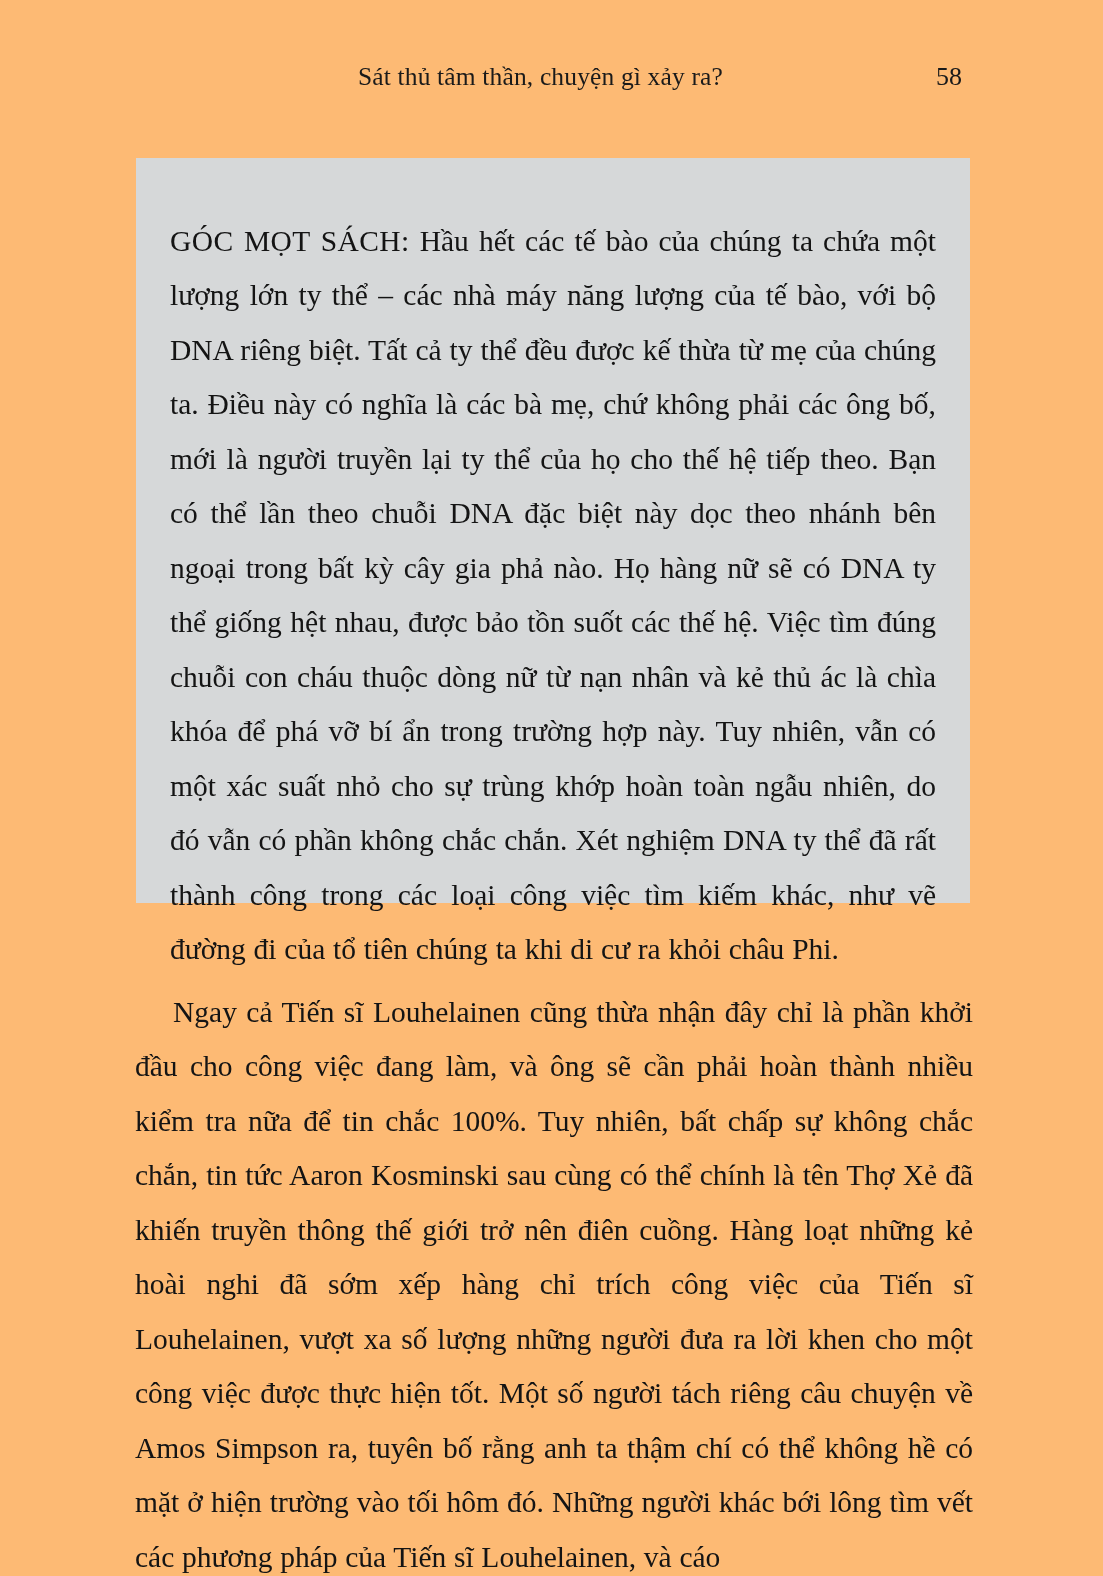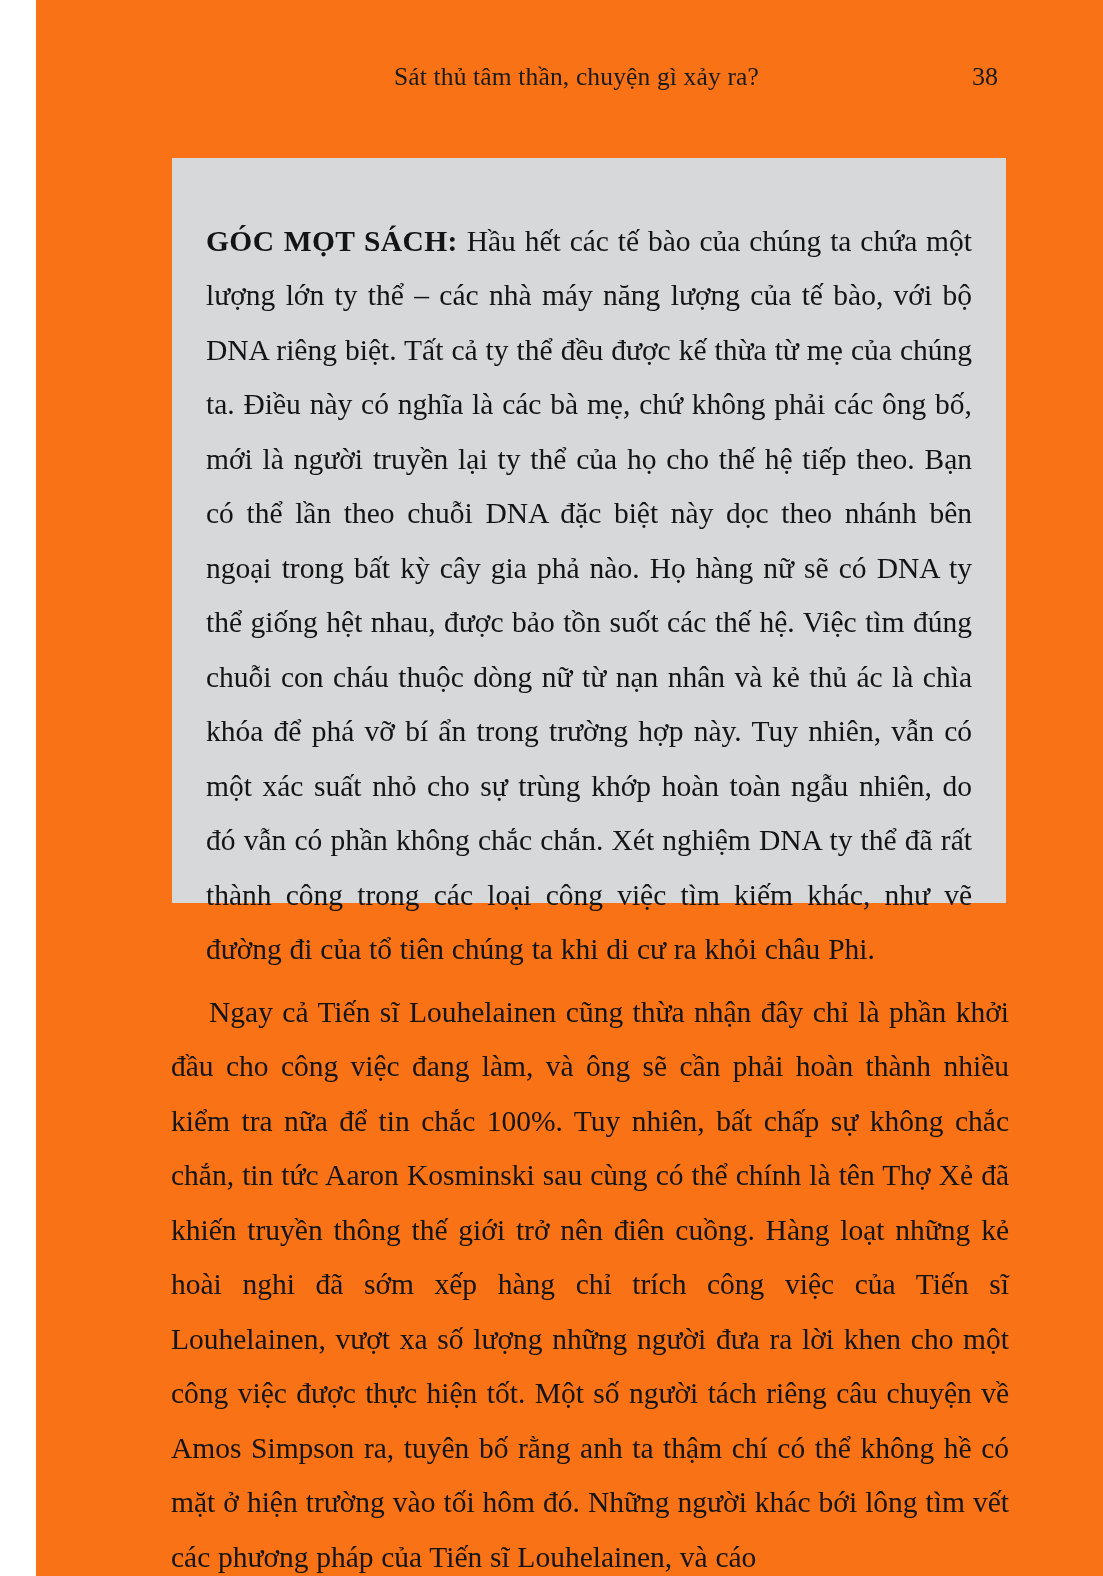--- a/index.html
+++ b/index.html
@@ -12,22 +12,21 @@
     height: 1576px;
     position: relative;
     font-family: "Liberation Serif", "DejaVu Serif", serif;
     color: #161616;
     overflow: hidden;
   }
 
   .page {
     position: absolute;
     inset: 0;
-    background: #f97316;
-    margin-left: 36px;
+    background: #fdba74;
   }
 
   
   .running-head {
     position: absolute;
     left: 136px;
     top: 62px;
     width: 834px;
     height: 42px;
     display: flex;
@@ -61,21 +60,21 @@
   .callout-text {
     font-size: 29.5px;
     line-height: 54.5px;
     text-align: justify;
     text-align-last: left;
     color: #141414;
     word-spacing: 0.4px;
     hyphens: none;
   }
   .callout-text .lead {
-    font-weight: 700;
+    font-weight: 400;
     letter-spacing: 0.4px;
   }
 
   
   .body-par {
     position: absolute;
     left: 135px;
     top: 955px;
     width: 838px;
     font-size: 29.5px;
@@ -90,21 +89,21 @@
   .body-par .ital {
   }
 </style>
 </head>
 <body>
 
 <div class="page">
 
   <div class="running-head">
     <span class="rh-title">Sát thủ tâm thần, chuyện gì xảy ra?</span>
-    <span class="rh-page">38</span>
+    <span class="rh-page">58</span>
   </div>
 
   <div class="callout">
     <p class="callout-text"><span class="lead">GÓC MỌT SÁCH:</span><span> Hầu hết các tế bào của chúng ta chứa một lượng lớn ty thể – các nhà máy năng lượng của tế bào, với bộ DNA riêng biệt. Tất cả ty thể đều được kế thừa từ mẹ của chúng ta. Điều này có nghĩa là các bà mẹ, chứ không phải các ông bố, mới là người truyền lại ty thể của họ cho thế hệ tiếp theo. Bạn có thể lần theo chuỗi DNA đặc biệt này dọc theo nhánh bên ngoại trong bất kỳ cây gia phả nào. Họ hàng nữ sẽ có DNA ty thể giống hệt nhau, được bảo tồn suốt các thế hệ. Việc tìm đúng chuỗi con cháu thuộc dòng nữ từ nạn nhân và kẻ thủ ác là chìa khóa để phá vỡ bí ẩn trong trường hợp này. Tuy nhiên, vẫn có một xác suất nhỏ cho sự trùng khớp hoàn toàn ngẫu nhiên, do đó vẫn có phần không chắc chắn. Xét nghiệm DNA ty thể đã rất thành công trong các loại công việc tìm kiếm khác, như vẽ đường đi của tổ tiên chúng ta khi di cư ra khỏi châu Phi.</span></p>
   </div>
 
   <p class="body-par"><span>Ngay cả Tiến sĩ Louhelainen cũng thừa nhận đây chỉ là phần khởi đầu cho công việc đang làm, và ông sẽ cần phải hoàn thành nhiều kiểm tra nữa để tin chắc 100%. Tuy nhiên, bất chấp sự không chắc chắn, tin tức Aaron Kosminski sau cùng </span><span class="ital">có thể</span><span> chính là tên Thợ Xẻ đã khiến truyền thông thế giới trở nên điên cuồng. Hàng loạt những kẻ hoài nghi đã sớm xếp hàng chỉ trích công việc của Tiến sĩ Louhelainen, vượt xa số lượng những người đưa ra lời khen cho một công việc được thực hiện tốt. Một số người tách riêng câu chuyện về Amos Simpson ra, tuyên bố rằng anh ta thậm chí có thể không hề có mặt ở hiện trường vào tối hôm đó. Những người khác bới lông tìm vết các phương pháp của Tiến sĩ Louhelainen, và cáo</span></p>
 
 </div>
 

